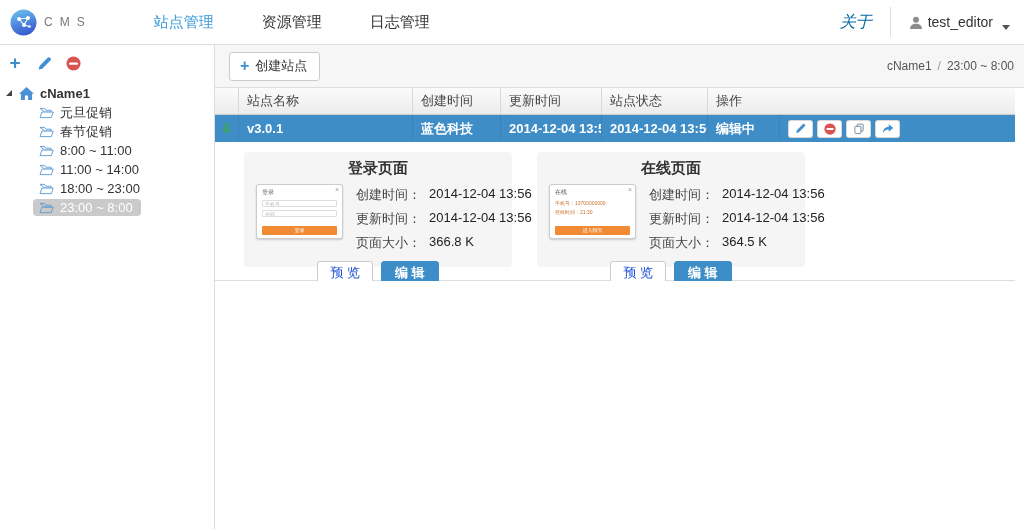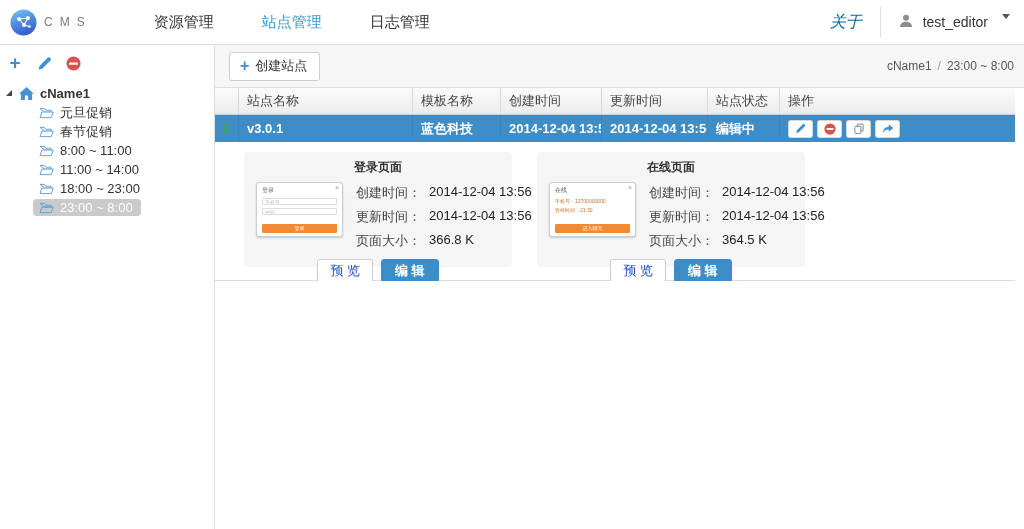--- a/index.html
+++ b/index.html
@@ -10,21 +10,21 @@
   
   .navbar { height:45px; background:#fff; border-bottom:1px solid #ddd; display:flex; align-items:center; flex-shrink:0; }
   .logo { display:flex; align-items:center; margin-left:10px; }
   .logo-text { font-size:12px; color:#7a7a7a; letter-spacing:7px; margin-left:7px; }
   .nav { display:flex; margin-left:38px; height:100%; }
   .nav-item { font-size:15px; color:#333; padding:0 24px; display:flex; align-items:center; cursor:pointer; }
   .nav-item.active { color:#3a9bd9; }
   .nav-right { margin-left:auto; display:flex; align-items:center; padding-right:14px; }
   .about { font-size:16px; color:#0369a1; cursor:pointer;font-style:italic; }
   .v-divider { width:1px; height:30px; background:#ddd; margin:0 18px; }
-  .user-menu { display:flex; align-items:flex-start; gap:10px; cursor:pointer; }
+  .user-menu { display:flex; align-items:flex-end; gap:5px; cursor:pointer; }
   .user-name { font-size:14px; color:#333; }
   .caret-down { width:0; height:0; border-left:4px solid transparent; border-right:4px solid transparent; border-top:5px solid #555; margin-left:4px; }
 
   
   .content { flex:1; display:flex; min-height:0; }
   .sidebar { width:215px; border-right:1px solid #ddd; background:#fff; flex-shrink:0; }
   .tree-toolbar { padding:10px 8px 10px 7px; display:flex; align-items:center; gap:13px; }
   .tool-icon { width:16px; height:16px; display:flex; align-items:center; justify-content:center; cursor:pointer; }
   .plus-glyph { color:#3a8fd0; font-size:19px; font-weight:bold; line-height:14px; }
 
@@ -55,21 +55,21 @@
   .grid-row { height:27px; background:#3e8dc7; color:#fff; font-weight:bold; font-size:13px; align-items:center; cursor:pointer; }
   .gr-cell { padding-left:8px; height:100%; display:flex; align-items:center; border-right:1px solid rgba(0,0,0,0.06); white-space:nowrap; overflow:hidden; }
   .gr-cell:last-child { border-right:none; }
   .gr-expander { justify-content:center; padding-left:0; }
   .row-actions { display:flex; gap:4px; }
   .action-btn { width:25px; height:18px; background:#fff; border:1px solid rgba(0,0,0,0.15); border-radius:3px; display:flex; align-items:center; justify-content:center; cursor:pointer; padding:0; }
 
   
   .row-detail { background:#fff; border-bottom:1px solid #ddd; height:139px; padding:10px 0 14px 29px; display:flex; gap:25px; flex-shrink:0; }
   .page-card { width:268px; height:115px; background:#f5f5f5; border-radius:4px; padding:7px 12px; display:flex; flex-direction:column; }
-  .card-title { text-align:center; font-size:12px; font-weight:bold; color:#333; margin-bottom:6px; }
+  .card-title { text-align:center; font-size:15px; font-weight:bold; color:#333; margin-bottom:6px; }
   .card-body { display:flex; gap:13px; }
   .thumb { width:87px; height:55px; background:#fff; border:1px solid #ccc; border-radius:3px; box-shadow:0 1px 2px rgba(0,0,0,0.18); padding:3px 5px; position:relative; flex-shrink:0; display:flex; flex-direction:column; }
   .thumb-title { font-size:6px; color:#555; }
   .thumb-close { position:absolute; top:1px; right:3px; font-size:7px; color:#999; cursor:pointer; }
   .thumb-input { height:7px; border:1px solid #ddd; border-radius:1px; margin-top:3px; font-size:5px; color:#bbb; line-height:6px; padding-left:2px; overflow:hidden; }
   .thumb-line { font-size:5px; color:#c8732c; margin-top:3px; white-space:nowrap; overflow:hidden; }
   .thumb-btn { margin-top:auto; height:9px; background:#f28a33; border-radius:1px; color:#fff; font-size:5px; text-align:center; line-height:9px; overflow:hidden; cursor:pointer; }
   .info { display:flex; flex-direction:column; gap:6px; padding-top:2px; font-size:13px; }
   .info-row { display:flex; white-space:nowrap; }
   .info-label { color:#444; margin-right:8px; }
@@ -107,25 +107,25 @@
             <circle cx="9" cy="10" r="2"></circle>
             <circle cx="18" cy="9" r="2"></circle>
             <circle cx="14" cy="16" r="2"></circle>
             <circle cx="19.5" cy="17.5" r="1.3"></circle>
           </g>
         </svg>
       </span>
       <span class="logo-text">CMS</span>
     </div>
     <nav class="nav">
+      <div class="nav-item active">
+          <span>站点管理</span>
+        </div>
       <div class="nav-item">
           <span>资源管理</span>
-        </div>
-      <div class="nav-item active">
-          <span>站点管理</span>
         </div>
       <div class="nav-item">
           <span>日志管理</span>
         </div>
     </nav>
     <div class="nav-right">
       <span class="about">关于</span>
       <span class="v-divider"></span>
       <div class="user-menu">
         <span>
@@ -238,21 +238,20 @@
           <span>cName1</span>
           <span class="sep">/</span>
           <span>23:00 ~ 8:00</span>
         </div>
       </div>
 
       <div class="grid">
         <div class="grid-header">
           <div class="gh-cell"></div>
           <div class="gh-cell">站点名称</div>
-          <div class="gh-cell">模板名称</div>
           <div class="gh-cell">创建时间</div>
           <div class="gh-cell">更新时间</div>
           <div class="gh-cell">站点状态</div>
           <div class="gh-cell">操作</div>
         </div>
 
         <div class="grid-row">
           <div class="gr-cell gr-expander">
             <svg width="11" height="13" viewBox="0 0 12 14" opacity="0.85">
                 <path d="M4 1h4v6.5h3L6 13 1 7.5h3z" fill="#3da55f"></path>

